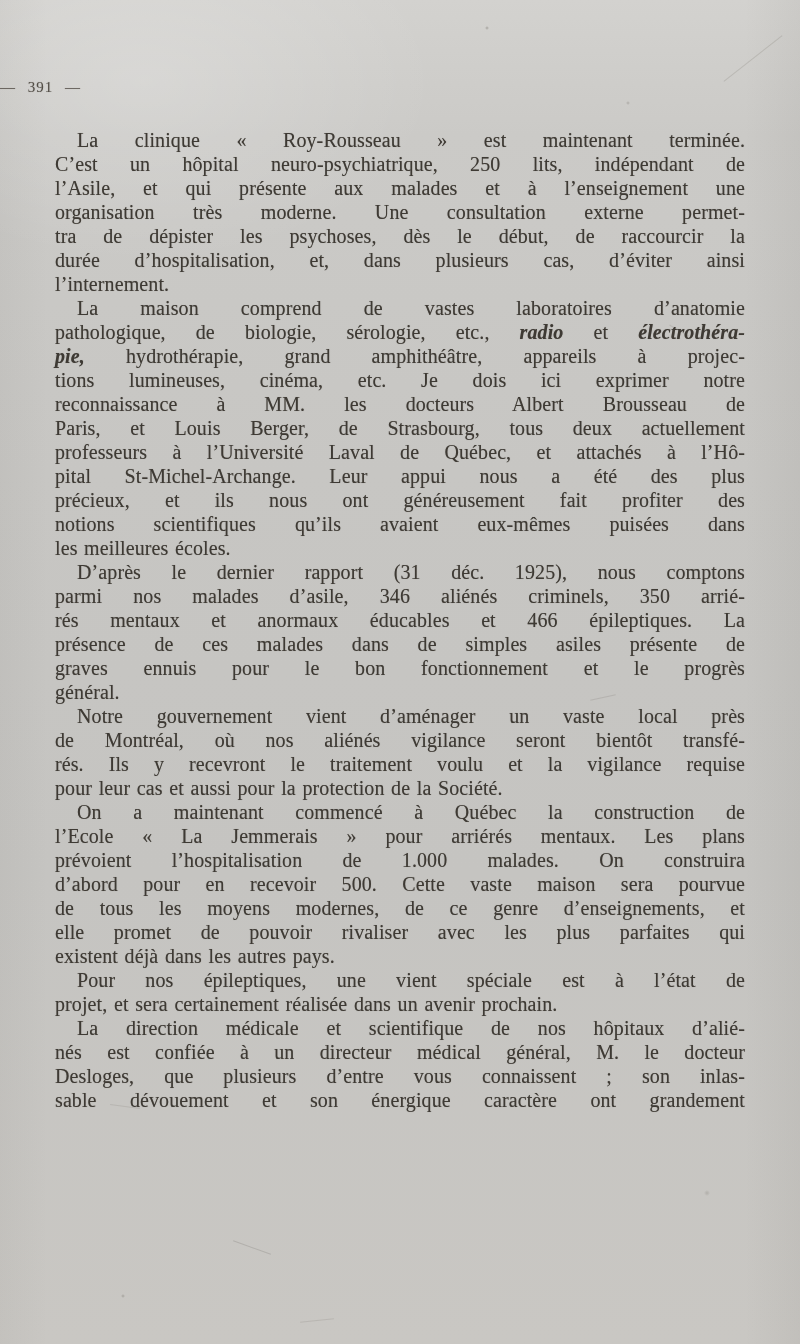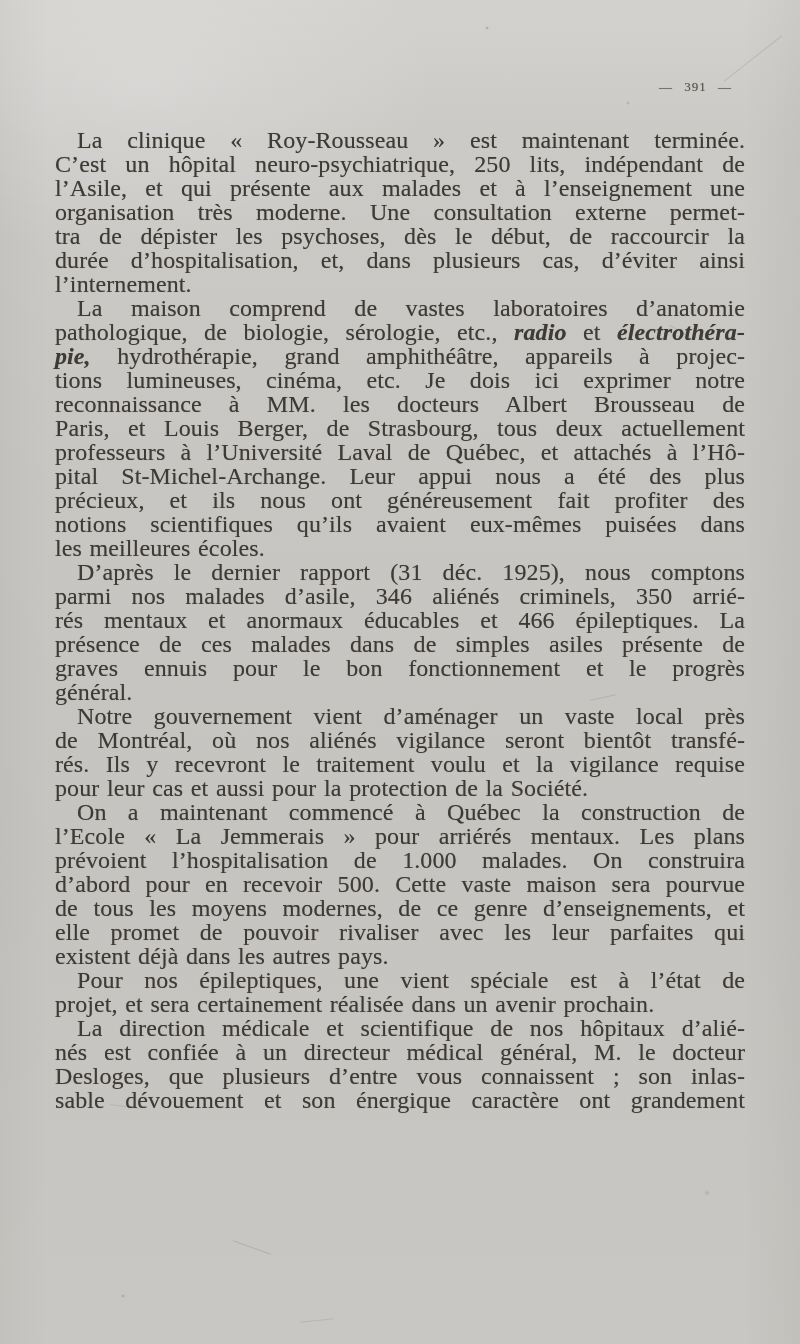--- a/index.html
+++ b/index.html
@@ -37,33 +37,33 @@
   .f3 { width: 26px; left: 590px; top: 697px;  transform: rotate(-12deg); background: rgba(92,87,79,.16); }
   .f4 { width: 30px; left: 110px; top: 1106px; transform: rotate(8deg);   background: rgba(92,87,79,.14); }
   .f5 { width: 22px; left: 668px; top: 330px;  transform: rotate(30deg);  background: rgba(92,87,79,.14); }
   .f6 { width: 34px; left: 300px; top: 1320px; transform: rotate(-6deg);  background: rgba(92,87,79,.15); }
 
   .page-number {
     position: absolute;
     top: 79px;
     left: 0;
     width: 732px;
-    text-align: right;
-    font-size: 13px;
+    text-align: left;
+    font-size: 15px;
     letter-spacing: 1px;
     word-spacing: 7px;
     color: #534e47;
     text-shadow: 0 0 1px rgba(83,78,71,.35);
   }
   .page-text {
     position: absolute;
     top: 128px;
     left: 55px;
     width: 690px;
-    font-size: 24px;
+    font-size: 20px;
     line-height: 24px;
     color: #3e3a34;
     letter-spacing: 0.1px;
     word-spacing: 1.5px;
     text-shadow: 0 0 0.7px rgba(62,58,52,.45);
   }
   .paragraph { margin: 0; }
   .line {
     text-align: justify;
     text-align-last: justify;
@@ -123,21 +123,21 @@
         <div class="line"><span>de Montréal, où nos aliénés vigilance seront bientôt transfé-</span></div>
         <div class="line"><span>rés. Ils y recevront le traitement voulu et la vigilance requise</span></div>
         <div class="line plast"><span>pour leur cas et aussi pour la protection de la Société.</span></div>
       </div>
       <div class="paragraph">
         <div class="line first"><span>On a maintenant commencé à Québec la construction de</span></div>
         <div class="line"><span>l’Ecole « La Jemmerais » pour arriérés mentaux. Les plans</span></div>
         <div class="line"><span>prévoient l’hospitalisation de 1.000 malades. On construira</span></div>
         <div class="line"><span>d’abord pour en recevoir 500. Cette vaste maison sera pourvue</span></div>
         <div class="line"><span>de tous les moyens modernes, de ce genre d’enseignements, et</span></div>
-        <div class="line"><span>elle promet de pouvoir rivaliser avec les leur parfaites qui</span></div>
+        <div class="line"><span>elle promet de pouvoir rivaliser avec les plus parfaites qui</span></div>
         <div class="line plast"><span>existent déjà dans les autres pays.</span></div>
       </div>
       <div class="paragraph">
         <div class="line first"><span>Pour nos épileptiques, une vient spéciale est à l’état de</span></div>
         <div class="line plast"><span>projet, et sera certainement réalisée dans un avenir prochain.</span></div>
       </div>
       <div class="paragraph">
         <div class="line first"><span>La direction médicale et scientifique de nos hôpitaux d’alié-</span></div>
         <div class="line"><span>nés est confiée à un directeur médical général, M. le docteur</span></div>
         <div class="line"><span>Desloges, que plusieurs d’entre vous connaissent ; son inlas-</span></div>

